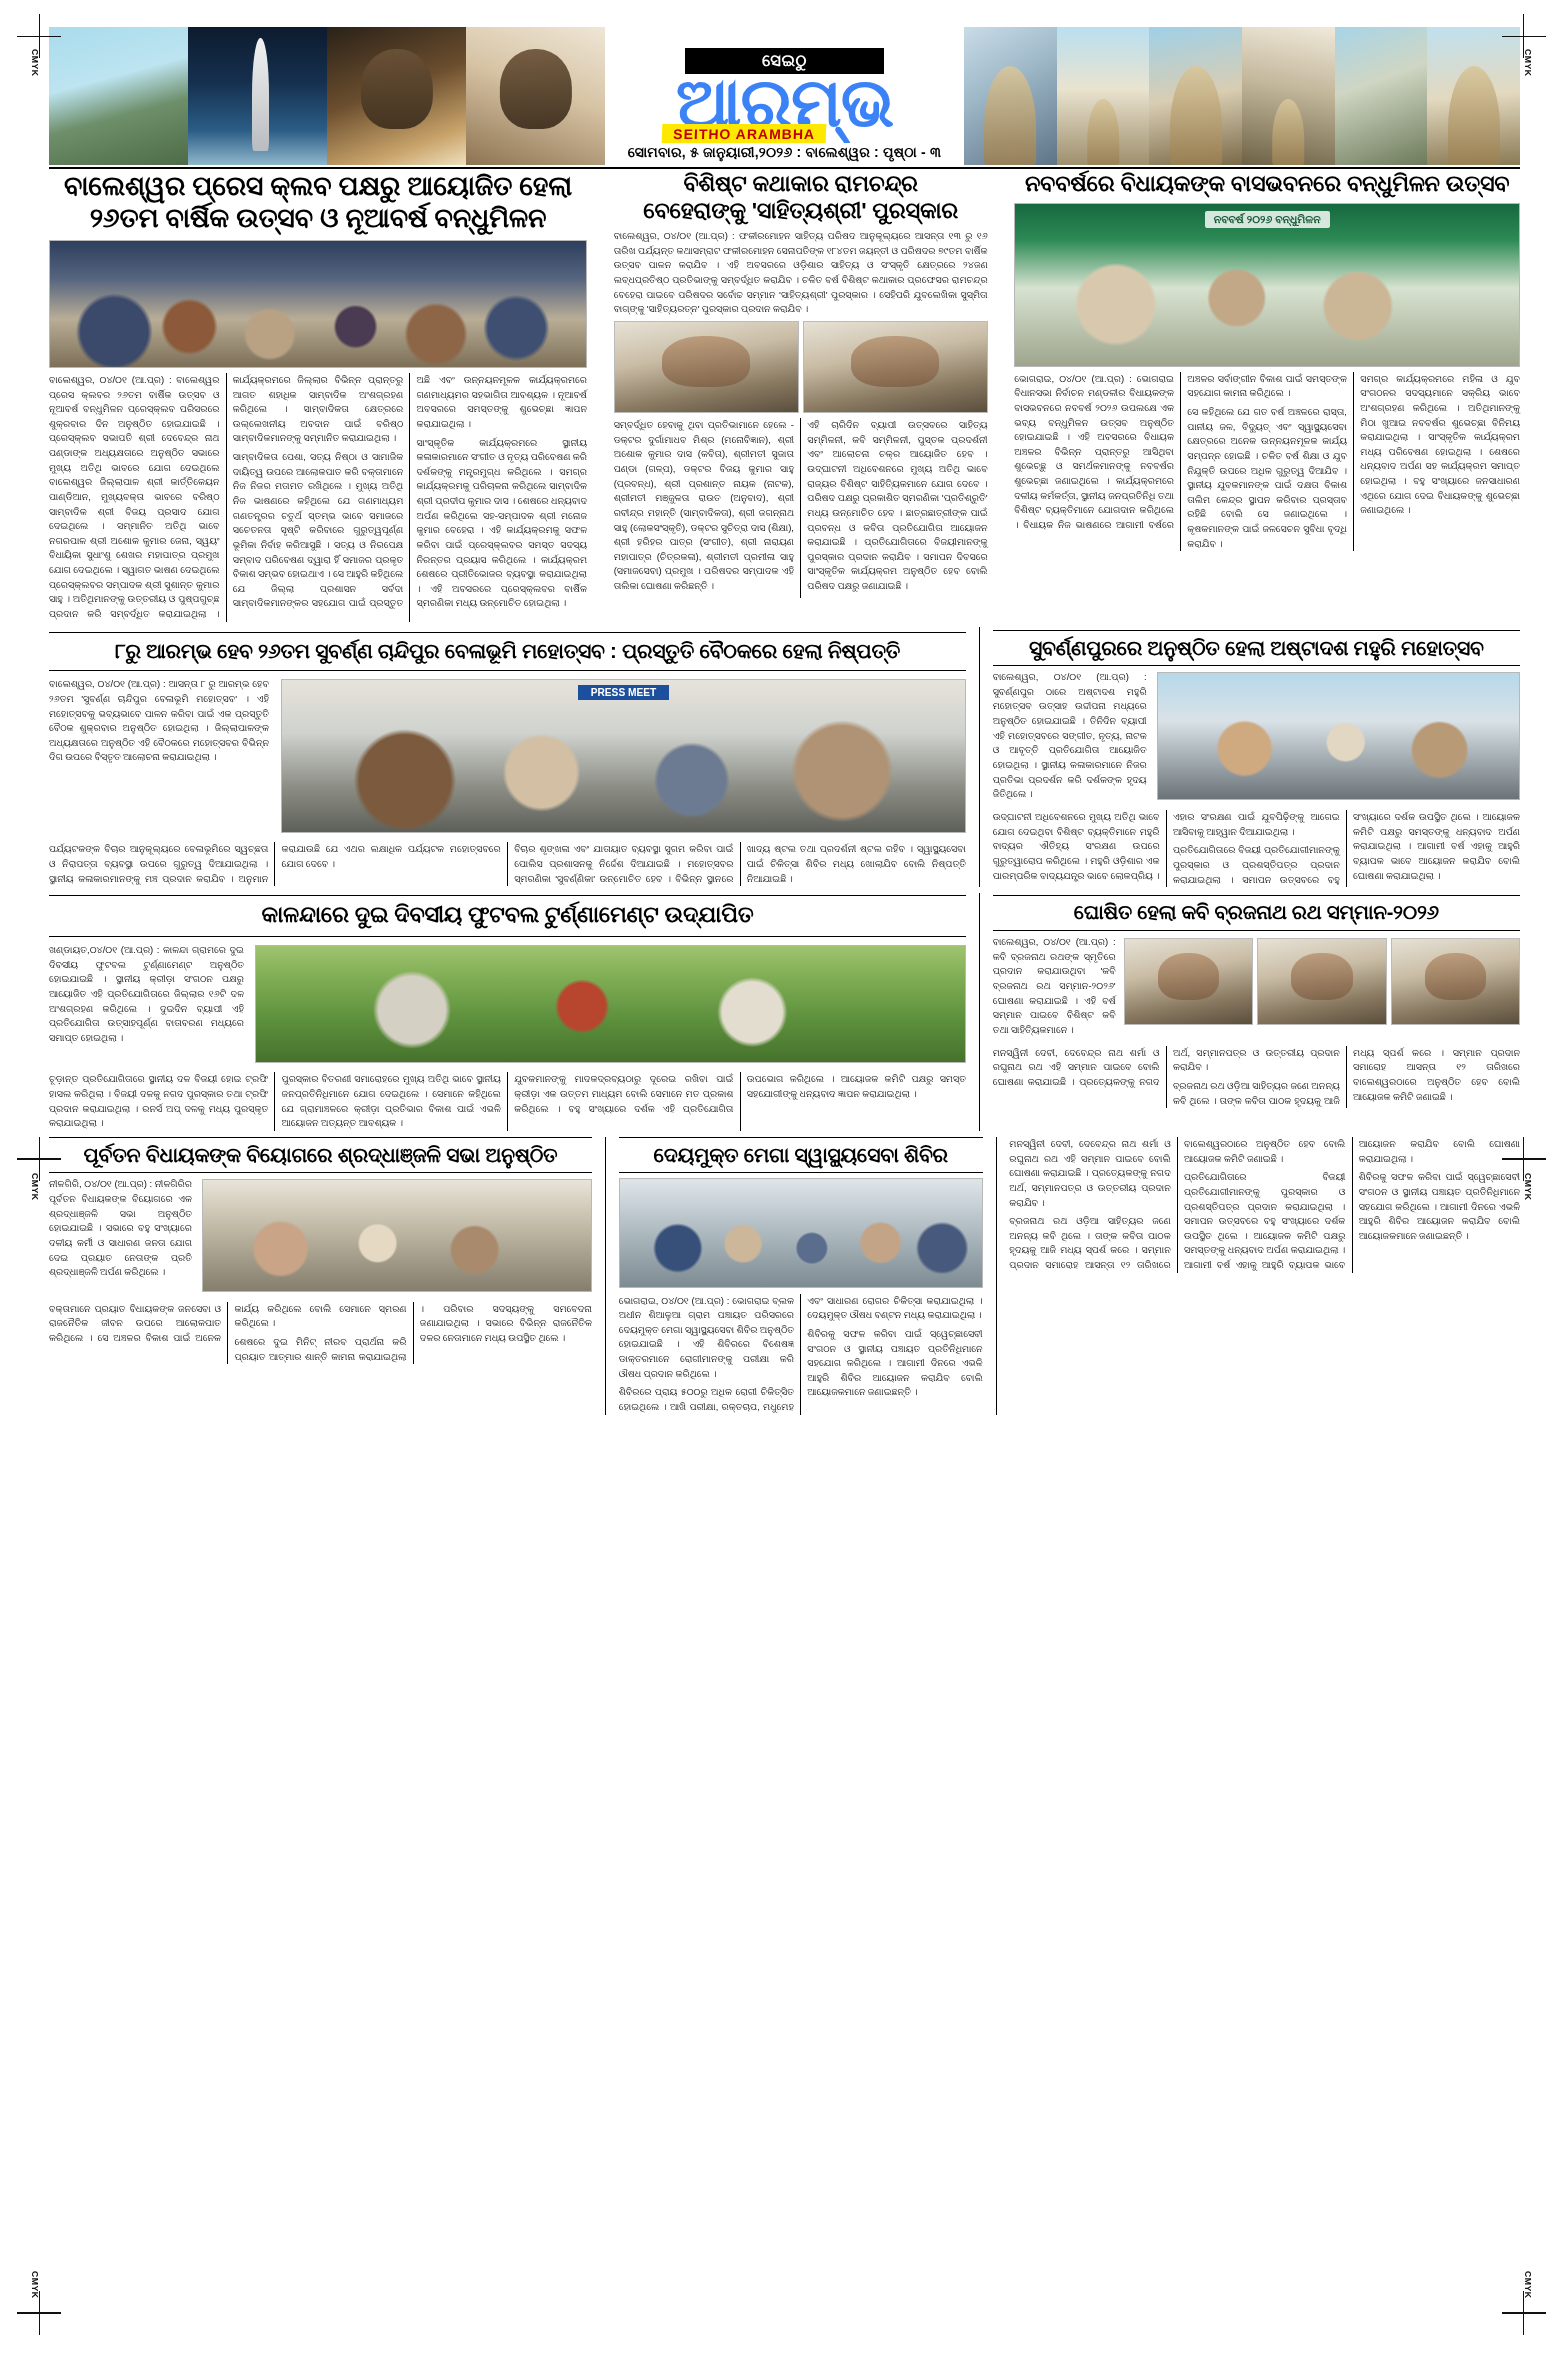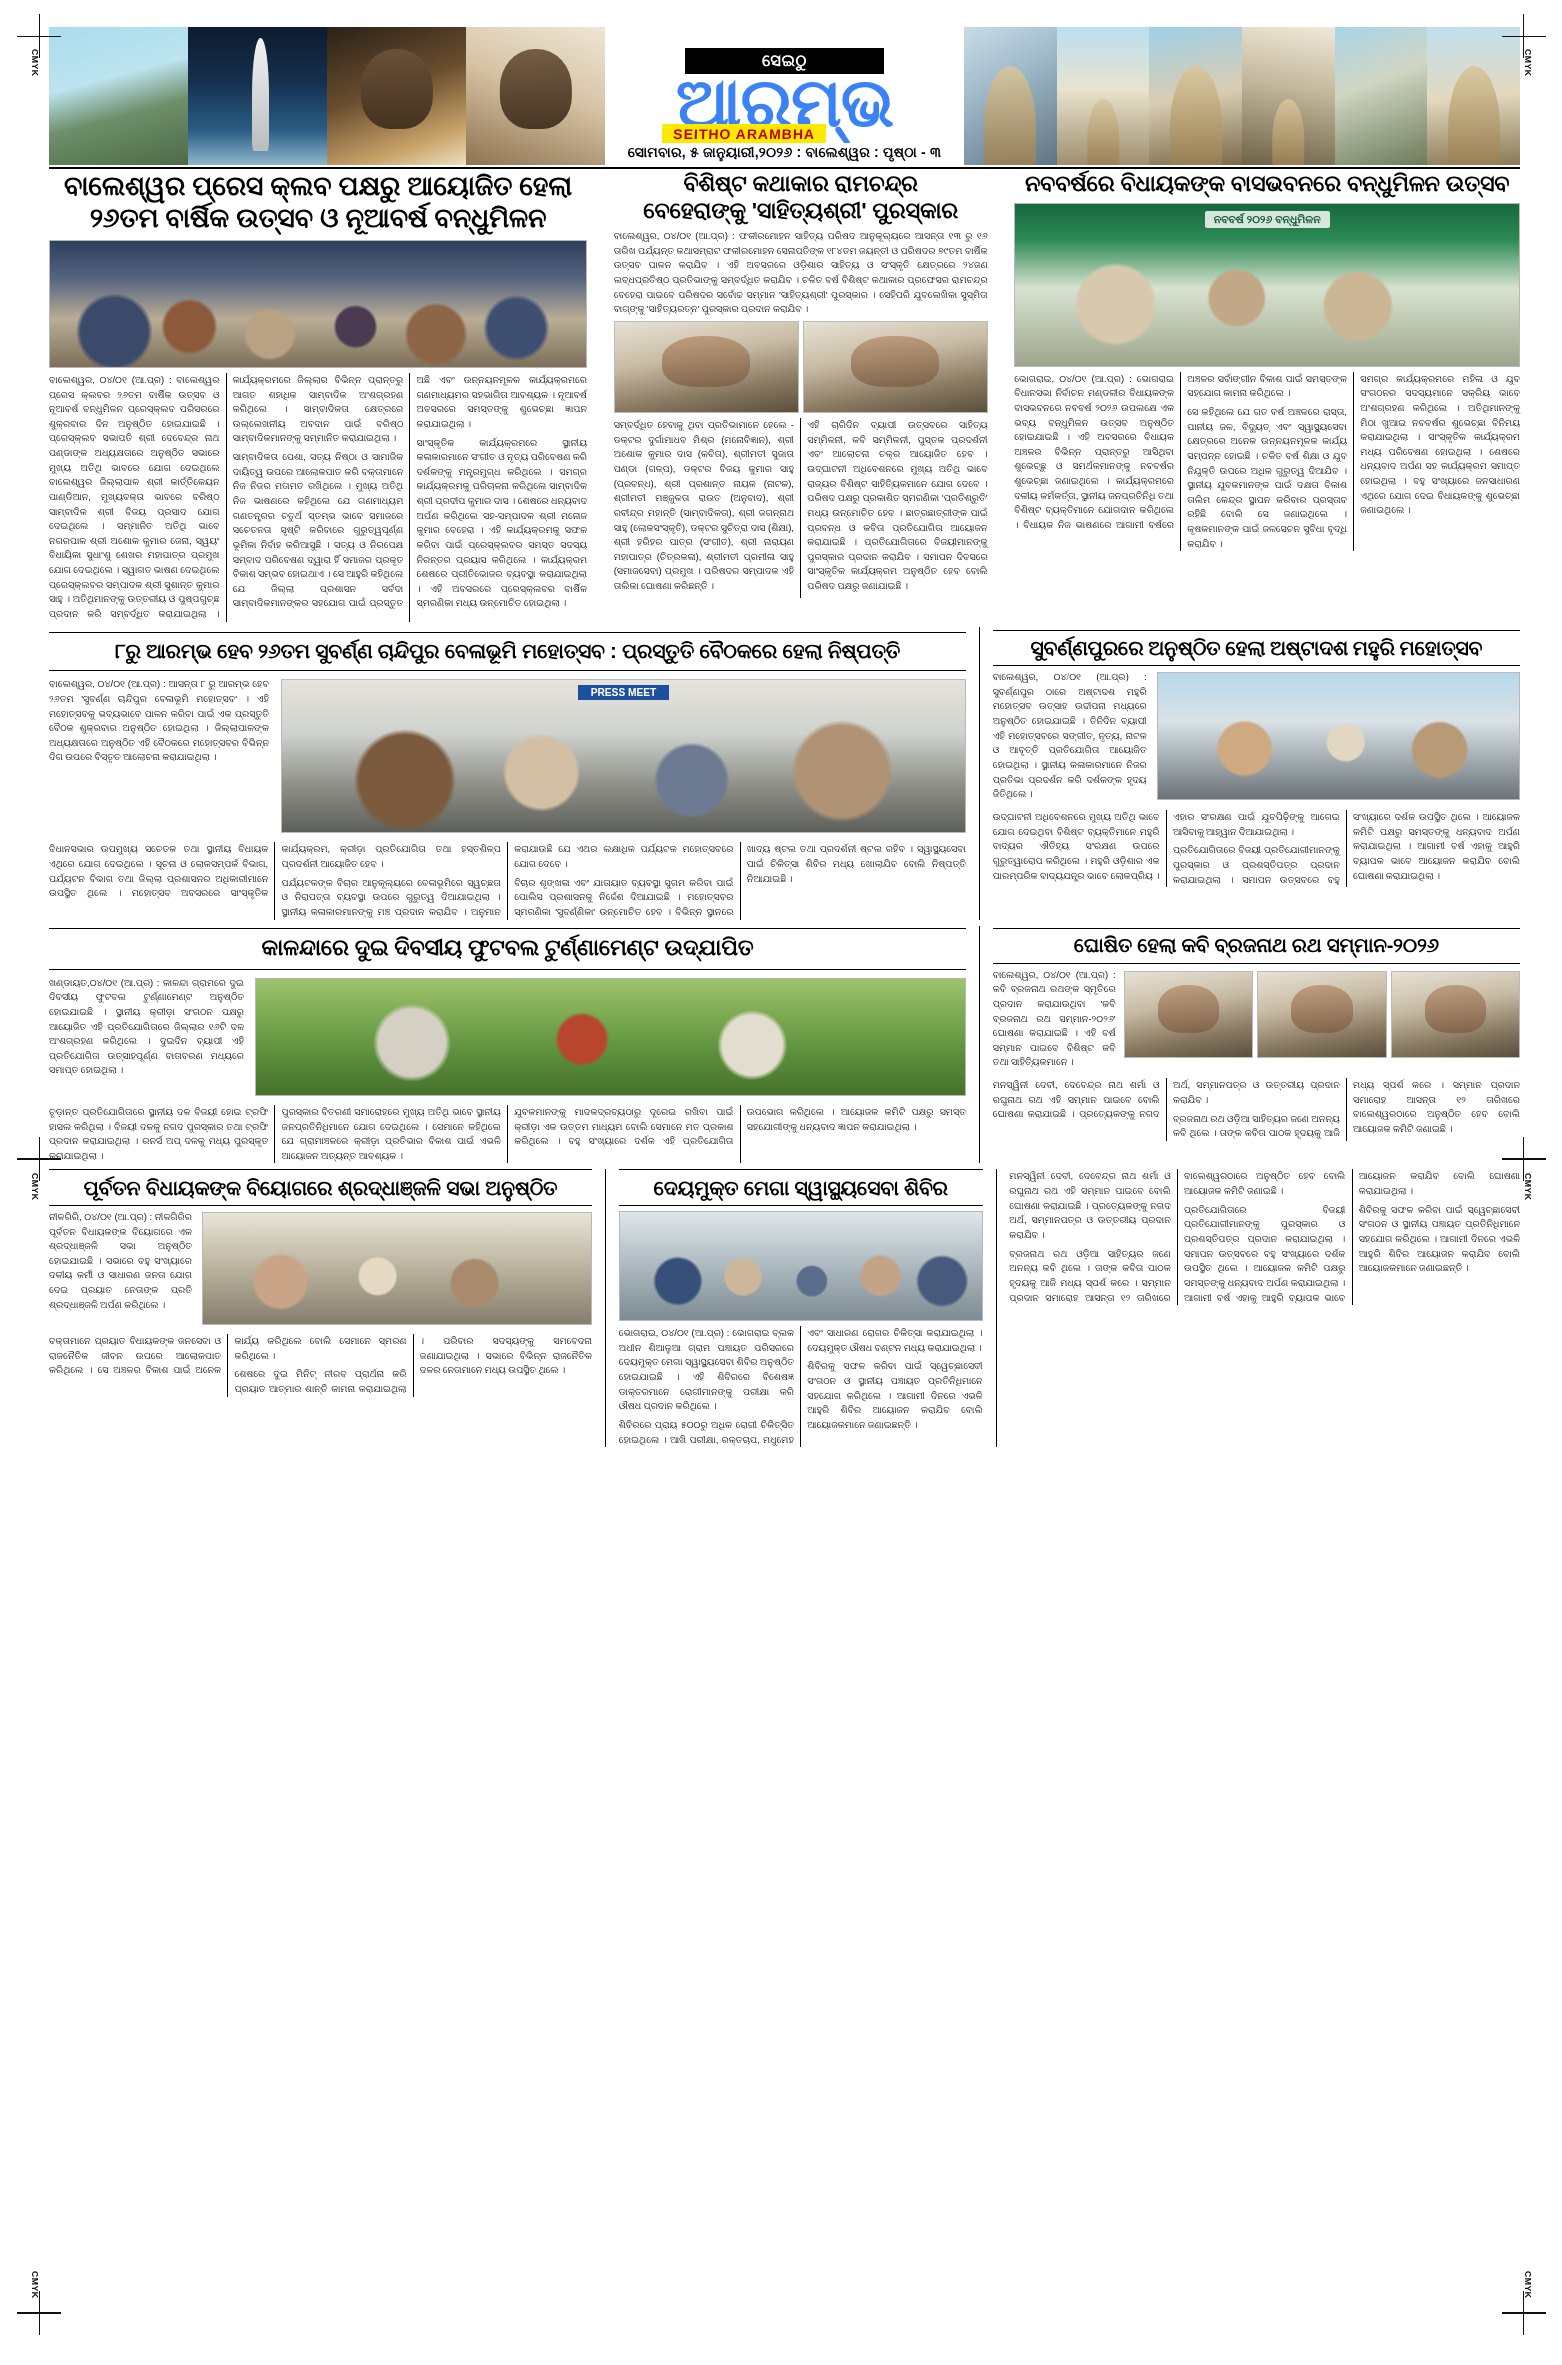--- a/index.html
+++ b/index.html
@@ -406,30 +406,29 @@
           <p>ବାଲେଶ୍ୱର, ୦୪/୦୧ (ଆ.ପ୍ର) : ଆସନ୍ତା ୮ ରୁ ଆରମ୍ଭ ହେବ ୨୬ତମ 'ସୁବର୍ଣ୍ଣ ଚାନ୍ଦିପୁର ବେଳାଭୂମି ମହୋତ୍ସବ' । ଏହି ମହୋତ୍ସବକୁ ଭବ୍ୟଭାବେ ପାଳନ କରିବା ପାଇଁ ଏକ ପ୍ରସ୍ତୁତି ବୈଠକ ଶୁକ୍ରବାର ଅନୁଷ୍ଠିତ ହୋଇଥିଲା । ଜିଲ୍ଲାପାଳଙ୍କ ଅଧ୍ୟକ୍ଷତାରେ ଅନୁଷ୍ଠିତ ଏହି ବୈଠକରେ ମହୋତ୍ସବର ବିଭିନ୍ନ ଦିଗ ଉପରେ ବିସ୍ତୃତ ଆଲୋଚନା କରାଯାଇଥିଲା ।</p>
         </div>
         <div style="flex:1 1 auto;">
           <div class="art-photo pg-meet" style="height:154px; display:flex; align-items:flex-start; justify-content:center;">
             <div style="margin-top:5.1px; background:#1c4f9c; color:#fff; font-weight:700; font-size:10.2px; padding:2px 12.3px;">PRESS MEET</div>
           </div>
         </div>
       </div>
       <div class="cols" style="column-count:4; margin-top:4.1px;">
         <div class="body-txt">
-          <p>ବିଧାନସଭାର ଉପମୁଖ୍ୟ ସଚେତକ ତଥା ସ୍ଥାନୀୟ ବିଧାୟକ ଏଥିରେ ଯୋଗ ଦେଇଥିଲେ । ସୂଚନା ଓ ଲୋକସମ୍ପର୍କ ବିଭାଗ, ପର୍ଯ୍ୟଟନ ବିଭାଗ ତଥା ଜିଲ୍ଲା ପ୍ରଶାସନର ଅଧିକାରୀମାନେ ଉପସ୍ଥିତ ଥିଲେ । ମହୋତ୍ସବ ଅବସରରେ ସାଂସ୍କୃତିକ କାର୍ଯ୍ୟକ୍ରମ, କ୍ରୀଡ଼ା ପ୍ରତିଯୋଗିତା ତଥା ହସ୍ତଶିଳ୍ପ ପ୍ରଦର୍ଶନୀ ଆୟୋଜିତ ହେବ ।</p>
           <p>ପର୍ଯ୍ୟଟକଙ୍କ ବିଚାର ଆନୁକୂଲ୍ୟରେ ବେଳାଭୂମିରେ ସ୍ୱଚ୍ଛତା ଓ ନିରାପତ୍ତା ବ୍ୟବସ୍ଥା ଉପରେ ଗୁରୁତ୍ୱ ଦିଆଯାଇଥିଲା । ସ୍ଥାନୀୟ କଳାକାରମାନଙ୍କୁ ମଞ୍ଚ ପ୍ରଦାନ କରାଯିବ । ଅନୁମାନ କରାଯାଉଛି ଯେ ଏଥର ଲକ୍ଷାଧିକ ପର୍ଯ୍ୟଟକ ମହୋତ୍ସବରେ ଯୋଗ ଦେବେ ।</p>
           <p>ବିଚାର ଶୃଙ୍ଖଳା ଏବଂ ଯାତାୟାତ ବ୍ୟବସ୍ଥା ସୁଗମ କରିବା ପାଇଁ ପୋଲିସ ପ୍ରଶାସନକୁ ନିର୍ଦ୍ଦେଶ ଦିଆଯାଇଛି । ମହୋତ୍ସବର ସ୍ମରଣିକା 'ସୁବର୍ଣ୍ଣିକା' ଉନ୍ମୋଚିତ ହେବ । ବିଭିନ୍ନ ସ୍ଥାନରେ ଖାଦ୍ୟ ଷ୍ଟଲ ତଥା ପ୍ରଦର୍ଶନୀ ଷ୍ଟଲ ରହିବ । ସ୍ୱାସ୍ଥ୍ୟସେବା ପାଇଁ ଚିକିତ୍ସା ଶିବିର ମଧ୍ୟ ଖୋଲାଯିବ ବୋଲି ନିଷ୍ପତ୍ତି ନିଆଯାଇଛି ।</p>
         </div>
       </div>
     </div>
 
     <div class="divider-v"></div>
 
-    <div style="flex:1 1 auto;font-family:Liberation Serif, serif;">
+    <div style="flex:1 1 auto;">
       <div class="hl hl-md hl-plain" style="border-top:1.5px solid #000; border-bottom:1.5px solid #000; padding:5.1px 2px;">ସୁବର୍ଣ୍ଣପୁରରେ ଅନୁଷ୍ଠିତ ହେଲା ଅଷ୍ଟାଦଶ ମହୁରି ମହୋତ୍ସବ</div>
       <div style="display:flex; gap:10.2px; margin-top:4.1px;">
         <div style="flex:0 0 154px;" class="body-txt">
           <p>ବାଲେଶ୍ୱର, ୦୪/୦୧ (ଆ.ପ୍ର) : ସୁବର୍ଣ୍ଣପୁର ଠାରେ ଅଷ୍ଟାଦଶ ମହୁରି ମହୋତ୍ସବ ଉତ୍ସାହ ଉଦ୍ଦୀପନା ମଧ୍ୟରେ ଅନୁଷ୍ଠିତ ହୋଇଯାଇଛି । ତିନିଦିନ ବ୍ୟାପୀ ଏହି ମହୋତ୍ସବରେ ସଙ୍ଗୀତ, ନୃତ୍ୟ, ନାଟକ ଓ ଆବୃତ୍ତି ପ୍ରତିଯୋଗିତା ଆୟୋଜିତ ହୋଇଥିଲା । ସ୍ଥାନୀୟ କଳାକାରମାନେ ନିଜର ପ୍ରତିଭା ପ୍ରଦର୍ଶନ କରି ଦର୍ଶକଙ୍କ ହୃଦୟ ଜିତିଥିଲେ ।</p>
         </div>
         <div style="flex:1 1 auto;">
           <div class="art-photo pg-award" style="height:128px;"></div>
         </div>
       </div>
       <div class="cols" style="column-count:3; margin-top:4.1px;">

